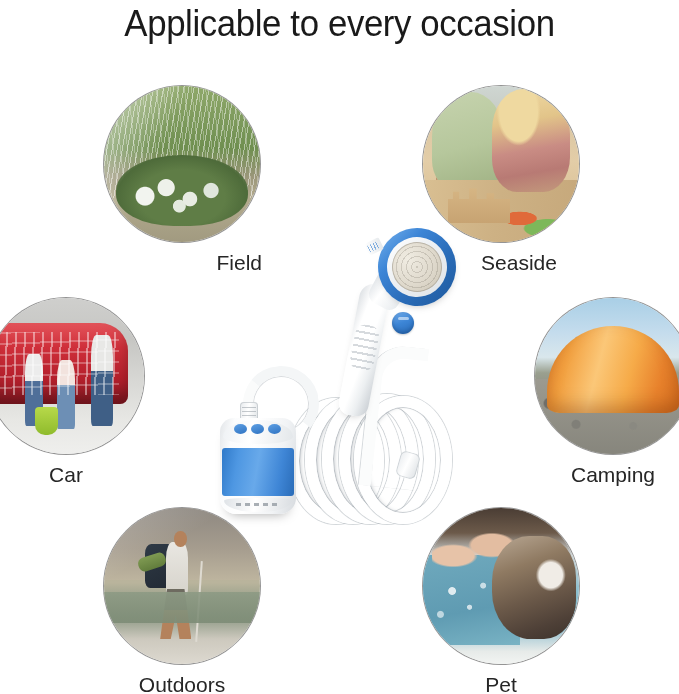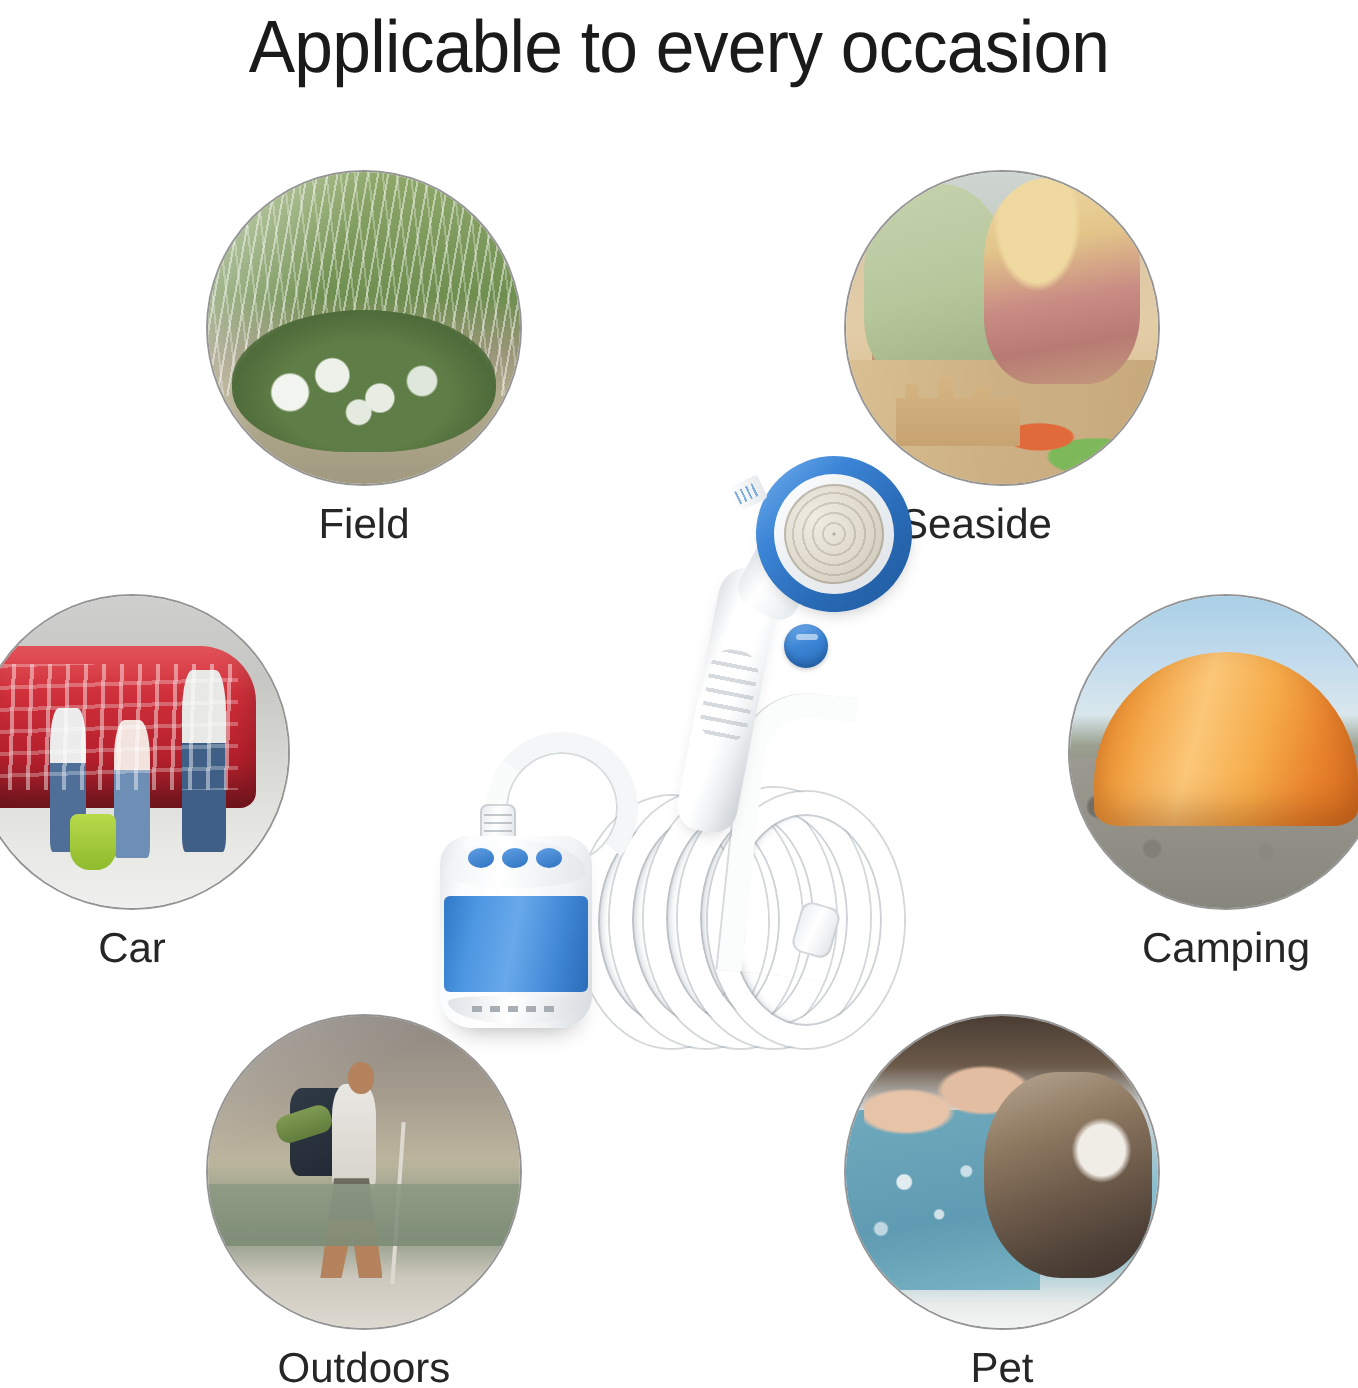--- a/index.html
+++ b/index.html
@@ -519,31 +519,31 @@
 <body>
 
 <div id="page">
 
   <div class="title">Applicable to every occasion</div>
 
   <div class="tile">
     <div class="tile-circle" style="left:104px; top:86px; width:156px; height:156px;">
       <div class="photo p-field"></div>
     </div>
-    <div class="tile-label" style="left:102px; top:250px; width:160px;">Field</div>
+    <div class="tile-label" style="left:102px; top:250px; width:160px;text-align:right;">Field</div>
   </div>
 
   <div class="tile">
     <div class="tile-circle" style="left:423px; top:86px; width:156px; height:156px;">
       <div class="photo p-sea">
         <div class="sea-extra"></div>
         <div class="sea-castle"></div>
       </div>
     </div>
-    <div class="tile-label" style="left:408px; top:250px; width:160px;">Seaside</div>
+    <div class="tile-label" style="left:439px; top:250px; width:160px;">Seaside</div>
   </div>
 
   <div class="tile">
     <div class="tile-circle" style="left:-12px; top:298px; width:156px; height:156px;">
       <div class="photo p-car">
         <div class="car-people">
           <i class="car-p1"></i>
           <i class="car-p2"></i>
           <i class="car-p3"></i>
           <i class="car-bucket"></i>

